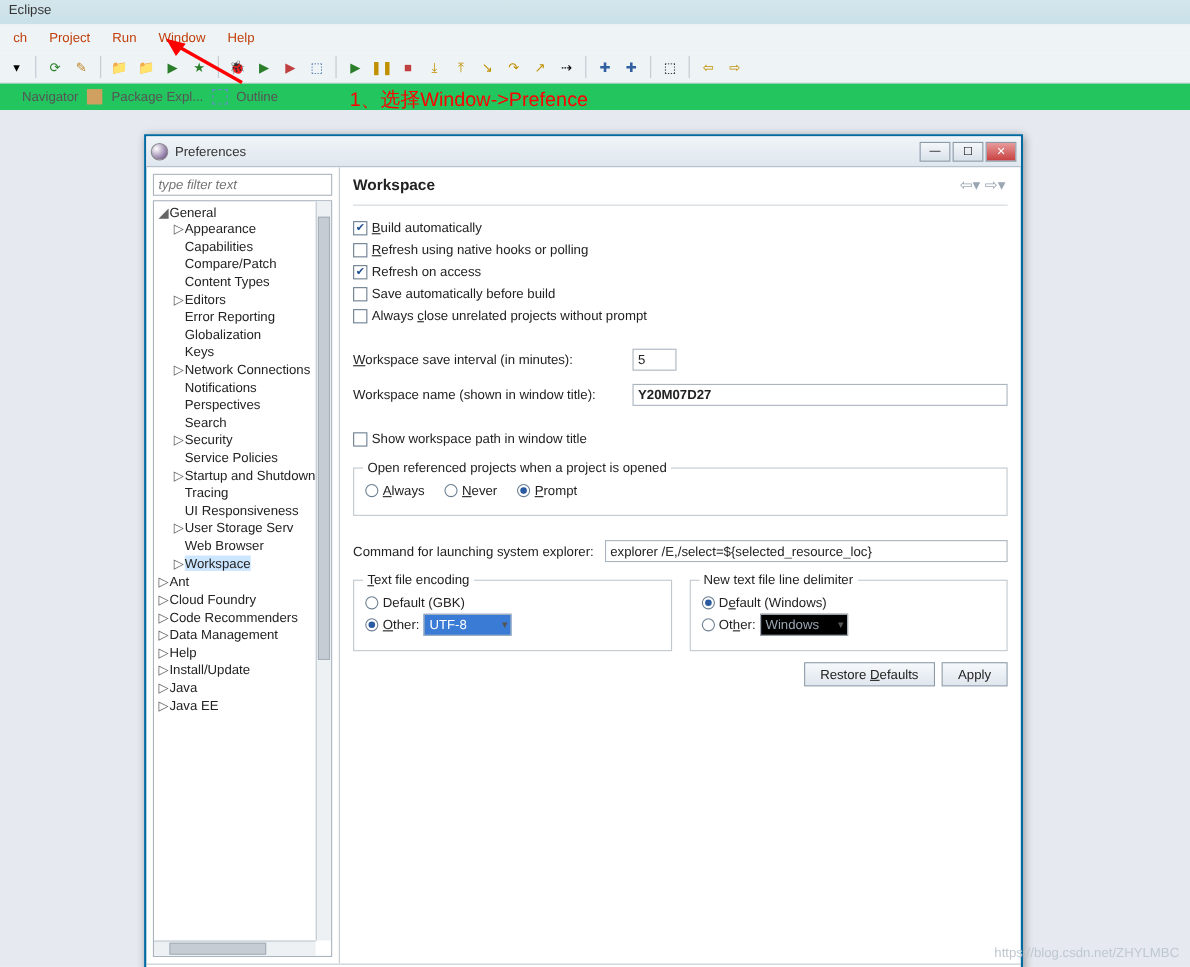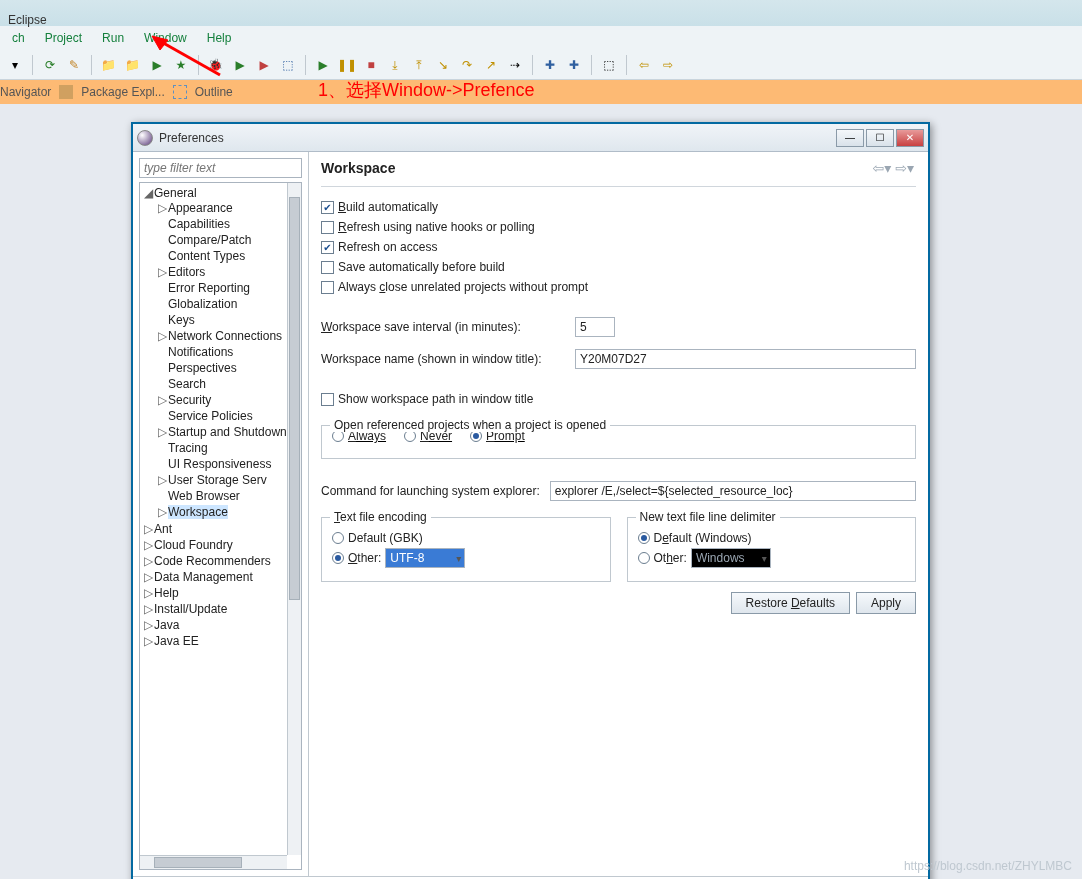--- a/index.html
+++ b/index.html
@@ -1,23 +1,23 @@
 <!DOCTYPE html>
 <html><head>
 <meta charset="utf-8">
 <style>
 * { box-sizing: border-box; font-family: "Segoe UI", Tahoma, sans-serif; font-size: 12px; }
 body { margin: 0; background: #e6eaf0; width: 1082px; height: 879px; position: relative; overflow: hidden; }
-.main-titlebar { background: linear-gradient(#d4e6ec, #c9e0e8); height: 22px; padding: 13px 8px; color: #333; }
-.menubar { background: #eef3f6; height: 24px; display: flex; align-items: center; padding: 0 4px; gap: 4px; color: #15803d; }
+.main-titlebar { background: linear-gradient(#d4e6ec, #c9e0e8); height: 22px; padding: 2px 8px; color: #333; }
+.menubar { background: #eef3f6; height: 24px; display: flex; align-items: center; padding: 0 4px; gap: 4px; color: #c2410c; }
 .menubar span { padding: 2px 8px; cursor: default; }
 .toolbar { background: #eef3f6; height: 30px; border-bottom: 1px solid #c9d4dc; display: flex; align-items: center; padding: 0 4px; gap: 2px; }
 .toolbar .tbtn { width: 18px; height: 18px; display: inline-flex; align-items: center; justify-content: center; margin: 0 2px; }
 .toolbar .sep { width: 1px; height: 20px; background: #c0c8cf; margin: 0 4px; }
-.viewtabs { background: #fdba74; height: 24px; display: flex; align-items: center; padding: 0 0; gap: 8px; color: #555; text-align: right; }
+.viewtabs { background: #22c55e; height: 24px; display: flex; align-items: center; padding: 0 20px; gap: 8px; color: #555; text-align: right; }
 .viewtabs .vt-icon { width: 14px; height: 14px; display: inline-block; }
 .anno { position: absolute; color: #ff0000; font-size: 18px; font-family: "Microsoft YaHei", sans-serif; pointer-events: none; }
 .arrow-red { stroke: #ff0000; fill: #ff0000; }
 .redbox { position: absolute; border: 2px solid #ff0000; pointer-events: none; }
 
 
 .dialog { position: absolute; left: 131px; top: 122px; width: 799px; height: 795px; background: #fff; border: 2px solid #0369a1; box-shadow: 2px 2px 8px rgba(0,0,0,0.4); display: flex; flex-direction: column; }
 .dlg-titlebar { height: 28px; background: linear-gradient(#f0f4f8, #dfe7ee); display: flex; align-items: center; padding: 0 4px; border-bottom: 1px solid #b0bcc8; }
 .dlg-titlebar .eclipse-icon { width: 16px; height: 16px; margin-right: 6px; border: 1px solid #888; border-radius: 50%; background: radial-gradient(circle at 30% 30%, #fff, #5a3a7a); }
 .dlg-titlebar .title { flex: 1; color: #333; }
@@ -49,21 +49,21 @@
 .intro a { color: #0066cc; }
 .hr { border-top: 1px solid #d0d6dc; margin: 4px 0 10px; }
 .chk-row { display: flex; align-items: center; gap: 4px; margin: 3px 0; color: #222; }
 .chk { width: 13px; height: 13px; border: 1px solid #6b7e90; display: inline-flex; align-items: center; justify-content: center; background: #fff; font-size: 10px; color: #1a4d8f; }
 .underline { text-decoration: underline; }
 .field-row { display: flex; align-items: center; gap: 6px; margin: 6px 0; }
 .field-row label { min-width: 248px; color: #222; }
 .tinput { border: 1px solid #aab4bf; padding: 2px 4px; background: #fff; color: #222; }
 .radio { width: 12px; height: 12px; border: 1px solid #6b7e90; border-radius: 50%; display: inline-flex; align-items: center; justify-content: center; background: #fff; }
 .radio.sel::after { content: ""; width: 6px; height: 6px; background: #2a5aa0; border-radius: 50%; }
-.group { border: 1px solid #c0c8cf; padding: 0 10px 12px; margin: 8px 0; position: relative; text-decoration: underline; }
+.group { border: 1px solid #c0c8cf; padding: 10px 10px 12px; margin: 8px 0; position: relative; }
 .group .legend { position: absolute; top: -8px; left: 8px; background: #fff; padding: 0 4px; color: #222; }
 .cols { display: flex; gap: 16px; margin: 10px 0 4px; }
 .colgroup { flex: 1; border: 1px solid #c0c8cf; padding: 10px; position: relative; }
 .colgroup .legend { position: absolute; top: -8px; left: 8px; background: #fff; padding: 0 4px; color: #222; }
 .combo { border: 1px solid #aab4bf; padding: 0 16px 0 4px; height: 20px; display: inline-flex; align-items: center; min-width: 80px; position: relative; background: #000000; }
 .combo::after { content: "▾"; position: absolute; right: 3px; color: #555; font-size: 10px; }
 .combo.highlight { background: #3a7bd5; color: #fff; }
 .combo.disabled { color: #9aa6b2; }
 .btnrow { display: flex; justify-content: flex-end; gap: 6px; margin-top: 6px; }
 .btn { border: 1px solid #8a9aa8; background: linear-gradient(#f6f9fc,#dfe6ed); padding: 3px 14px; cursor: default; color: #222; }
@@ -232,21 +232,21 @@
           <span>Always <span class="underline">c</span>lose unrelated projects without prompt</span>
         </div>
 
       <div style="height:14px"></div>
       <div class="field-row">
         <label><span class="underline">W</span>orkspace save interval (in minutes):</label>
         <input class="tinput" style="width: 40px;" value="5">
       </div>
       <div class="field-row">
         <label>Workspace name (shown in window title):</label>
-        <input class="tinput" style="flex: 1 1 0%;" value="Y20M07D27">
+        <input class="tinput" style="flex: 1 1 0%; font-weight: bold;" value="Y20M07D27">
       </div>
 
       <div style="height:14px"></div>
       <div class="chk-row">
           <span class="chk"></span>
           <span>Show workspace path in window title</span>
         </div>
 
       <div class="group" style="margin-top:16px">
         <span class="legend">Open referenced projects when a project is opened</span>

